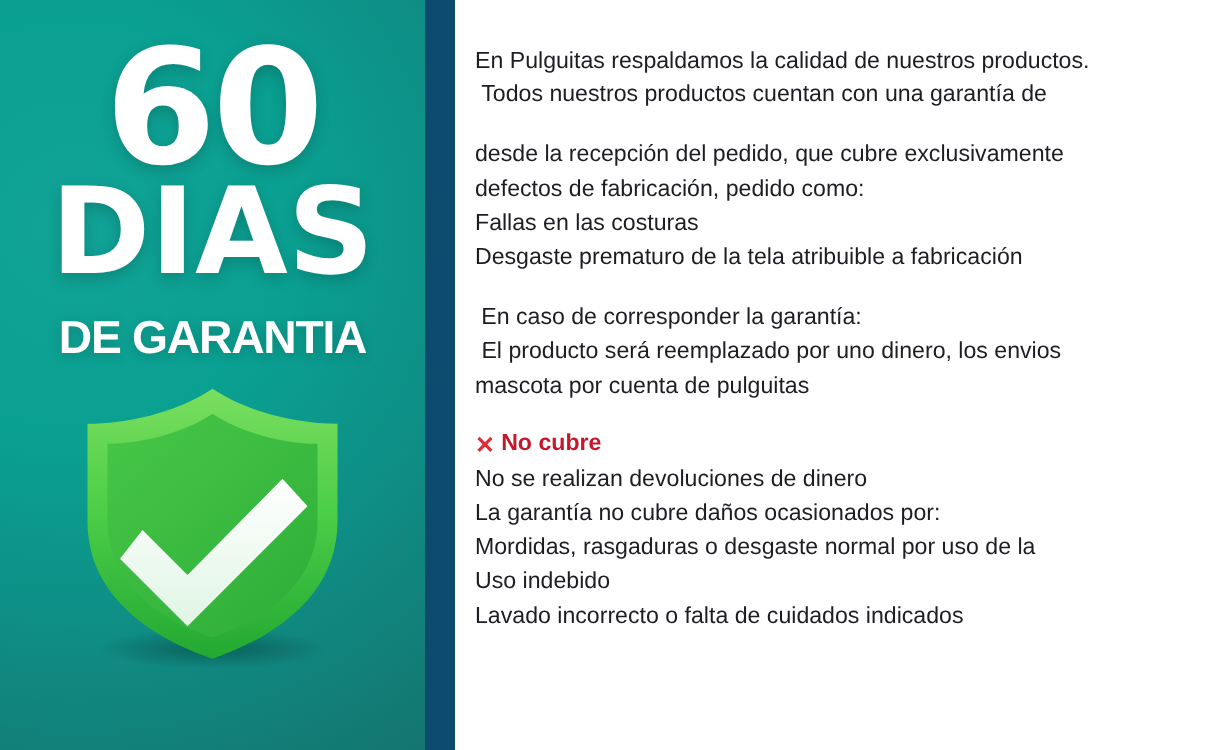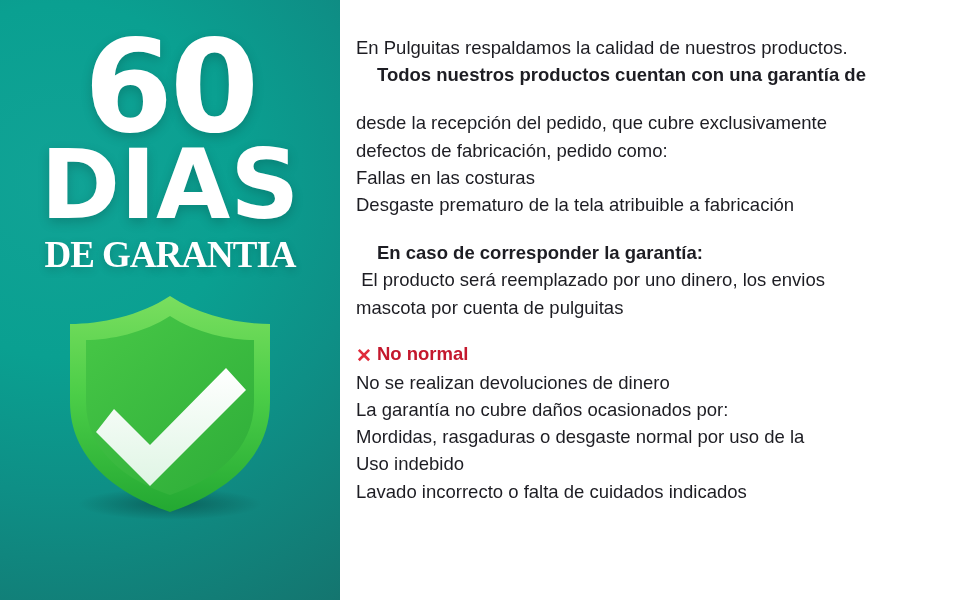--- a/index.html
+++ b/index.html
@@ -12,20 +12,21 @@
     overflow: hidden;
     background: #ffffff;
     font-family: "Liberation Sans", sans-serif;
   }
   .banner {
     position: relative;
     width: 896px;
     height: 600px;
     display: flex;
     background: #0c4a6e;
+    gap: 24px;
   }
   
   .left-panel {
     position: relative;
     width: 340px;
     height: 600px;
     flex: 0 0 340px;
     background: radial-gradient(circle at 18% 30%, #11a396 0%, #0aa091 35%, #0e8f86 62%, #14756f 100%);
     overflow: hidden;
   }
@@ -52,25 +53,25 @@
     font-weight: bold;
     font-size: 96px;
     line-height: 0.95;
     letter-spacing: 0px;
     margin-top: -6px;
     text-shadow: 0 4px 12px rgba(0,0,0,0.18);
     text-align: center;
   }
   .headline-garantia {
     color: #ffffff;
-    font-family: Liberation Serif, serif;
+    font-family: Liberation Sans, sans-serif;
     font-weight: bold;
     font-size: 37px;
     letter-spacing: -1px;
-    margin-top: 2px;
+    margin-top: 18px;
     text-shadow: 0 3px 9px rgba(0,0,0,0.18);
   }
   .shield-wrap {
     margin-top: 14px;
     width: 260px;
     height: 230px;
     position: relative;
   }
   .shield-wrap svg {
     display: block;
@@ -88,22 +89,21 @@
     font-size: 18.5px;
     line-height: 1.47;
     color: #1d1d23;
     font-family: "Liberation Sans", sans-serif;
   }
   .line {
     display: block;
     white-space: pre-wrap;
   }
   .line.bold {
-    font-weight: bold;
-    margin-left: 16px;
+    font-weight: normal;
   }
   .line.red {
     color: #c4182d;
     font-weight: bold;
   }
   .spacer {
     display: block;
     height: 21px;
   }
   .spacer-sm {
@@ -196,21 +196,21 @@
       <span class="line">Desgaste prematuro de la tela atribuible a fabricación</span>
 
       <span class="spacer"></span>
 
       <span class="line bold"><span class="mark"><span class="check-badge"></span></span><span>En caso de corresponder la garantía:</span></span>
       <span class="line"> El producto será reemplazado por uno dinero, los envios</span>
       <span class="line">mascota por cuenta de pulguitas</span>
 
       <span class="spacer-sm"></span>
 
-      <span class="line red"><span class="mark"><span class="x-mark">✕</span></span><span>No normal</span></span>
+      <span class="line red"><span class="mark"><span class="x-mark">✕</span></span><span>No cubre</span></span>
       <span class="line">No se realizan devoluciones de dinero</span>
       <span class="line">La garantía no cubre daños ocasionados por:</span>
       <span class="line">Mordidas, rasgaduras o desgaste normal por uso de la</span>
       <span class="line">Uso indebido</span>
       <span class="line">Lavado incorrecto o falta de cuidados indicados</span>
 
     </div>
   </div>
 
 </div>

